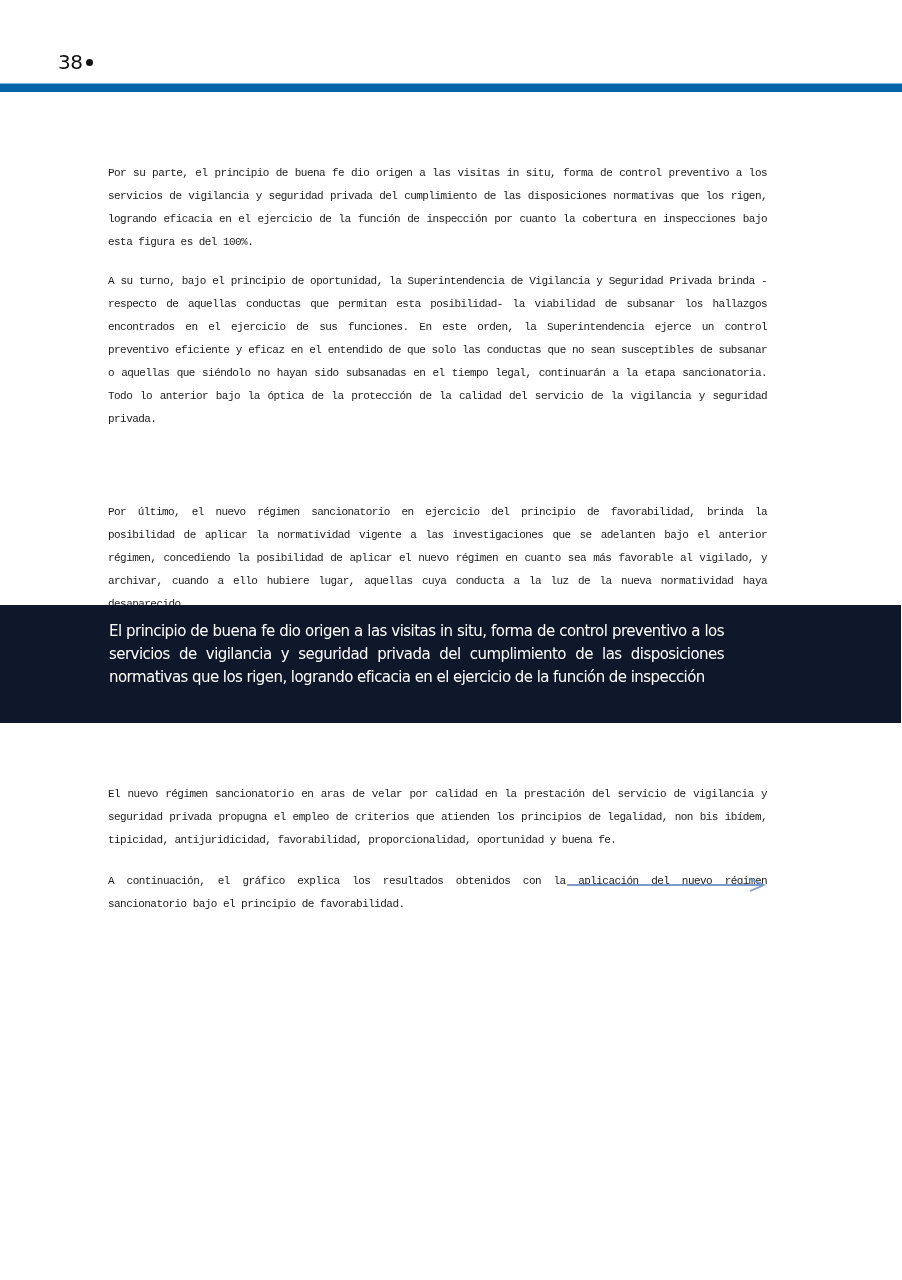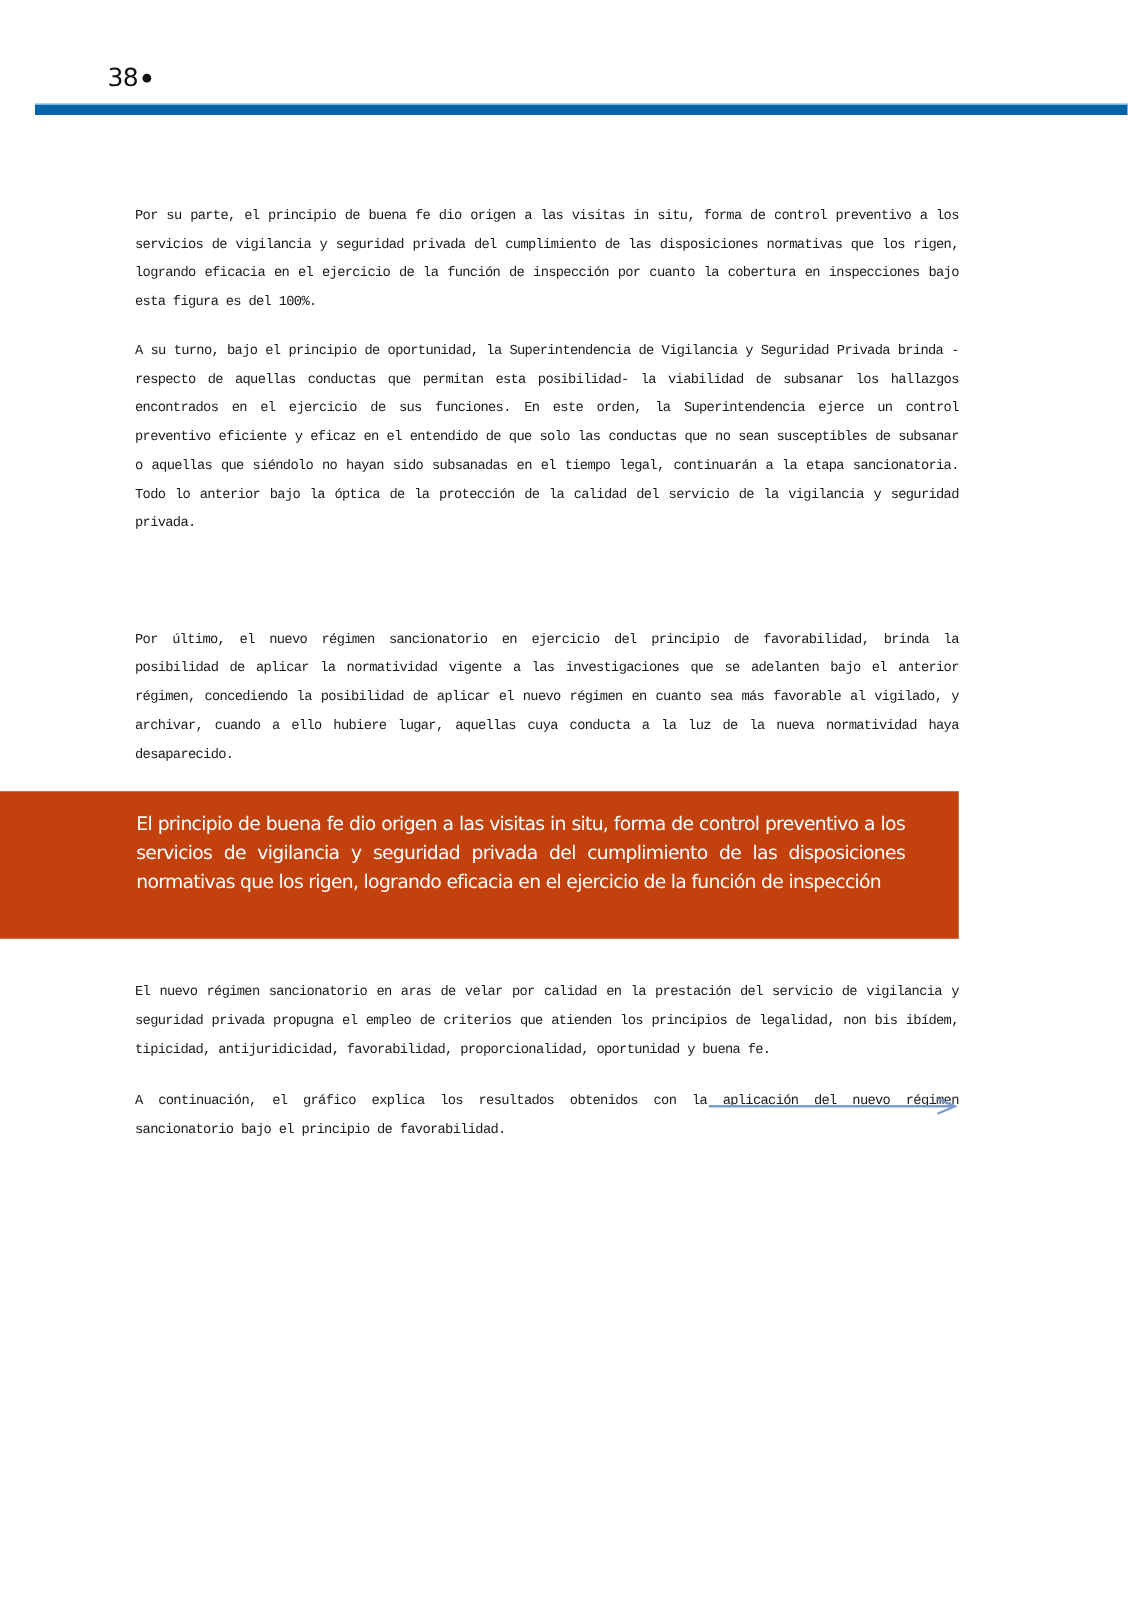--- a/index.html
+++ b/index.html
@@ -1,20 +1,20 @@
 <!DOCTYPE html>
 <html><head>
 <meta charset="utf-8">
 <style>
   html, body { margin: 0; padding: 0; }
   body {
     width: 902px; height: 1280px; background: #ffffff; position: relative; overflow: hidden;
     font-family: "Liberation Sans", sans-serif; color: #1a1a1a;
   }
-  .header { position: absolute; left: 0; top: 0; width: 812px; height: 92px; margin-left: 28px; }
+  .header { position: absolute; left: 0; top: 0; width: 812px; height: 92px; }
   .page-num {
     position: absolute; left: 58px; top: 50px; font-size: 20px; color: #111;
     font-family: "DejaVu Sans", sans-serif; letter-spacing: -0.5px;
   }
   .bullet { position: absolute; left: 86px; top: 59px; width: 7px; height: 7px; border-radius: 50%; background: #111; }
   .brand { position: absolute; left: 108px; top: 43px; }
   .brand-name {
     font-family: "Liberation Sans", sans-serif; font-weight: bold; font-size: 20px;
     color: #111; letter-spacing: 0.2px; line-height: 22px;
   }
@@ -32,22 +32,22 @@
     font-family: Liberation Mono, monospace; font-size: 11px; line-height: 23px;
     text-align: justify; color: #1a1a1a; letter-spacing: -0.55px;
   }
   .content p { margin: 0; }
   #p1 { top: 162px; }
   #p2 { top: 270px; }
   #p3 { top: 473px; margin-top: 28px; }
   #p4 { top: 741px; margin-top: 42px; }
   #p5 { top: 870px; }
   .callout {
-    position: absolute; left: 0; top: 633px; width: 767px; height: 118px;
-    background: #c2410c;
+    position: absolute; left: 0; top: 605px; width: 901px; height: 118px;
+    background: #0f172a;
   }
   .callout-text {
     position: absolute; left: 109px; top: 15px; width: 615px;
     font-family: "DejaVu Sans", sans-serif; font-size: 15px; line-height: 23px;
     color: #ffffff; text-align: justify; letter-spacing: -0.55px;
   }
   .arrow { position: absolute; left: 566px; top: 877px; width: 200px; height: 16px; }
 </style>
 </head>
 <body>

